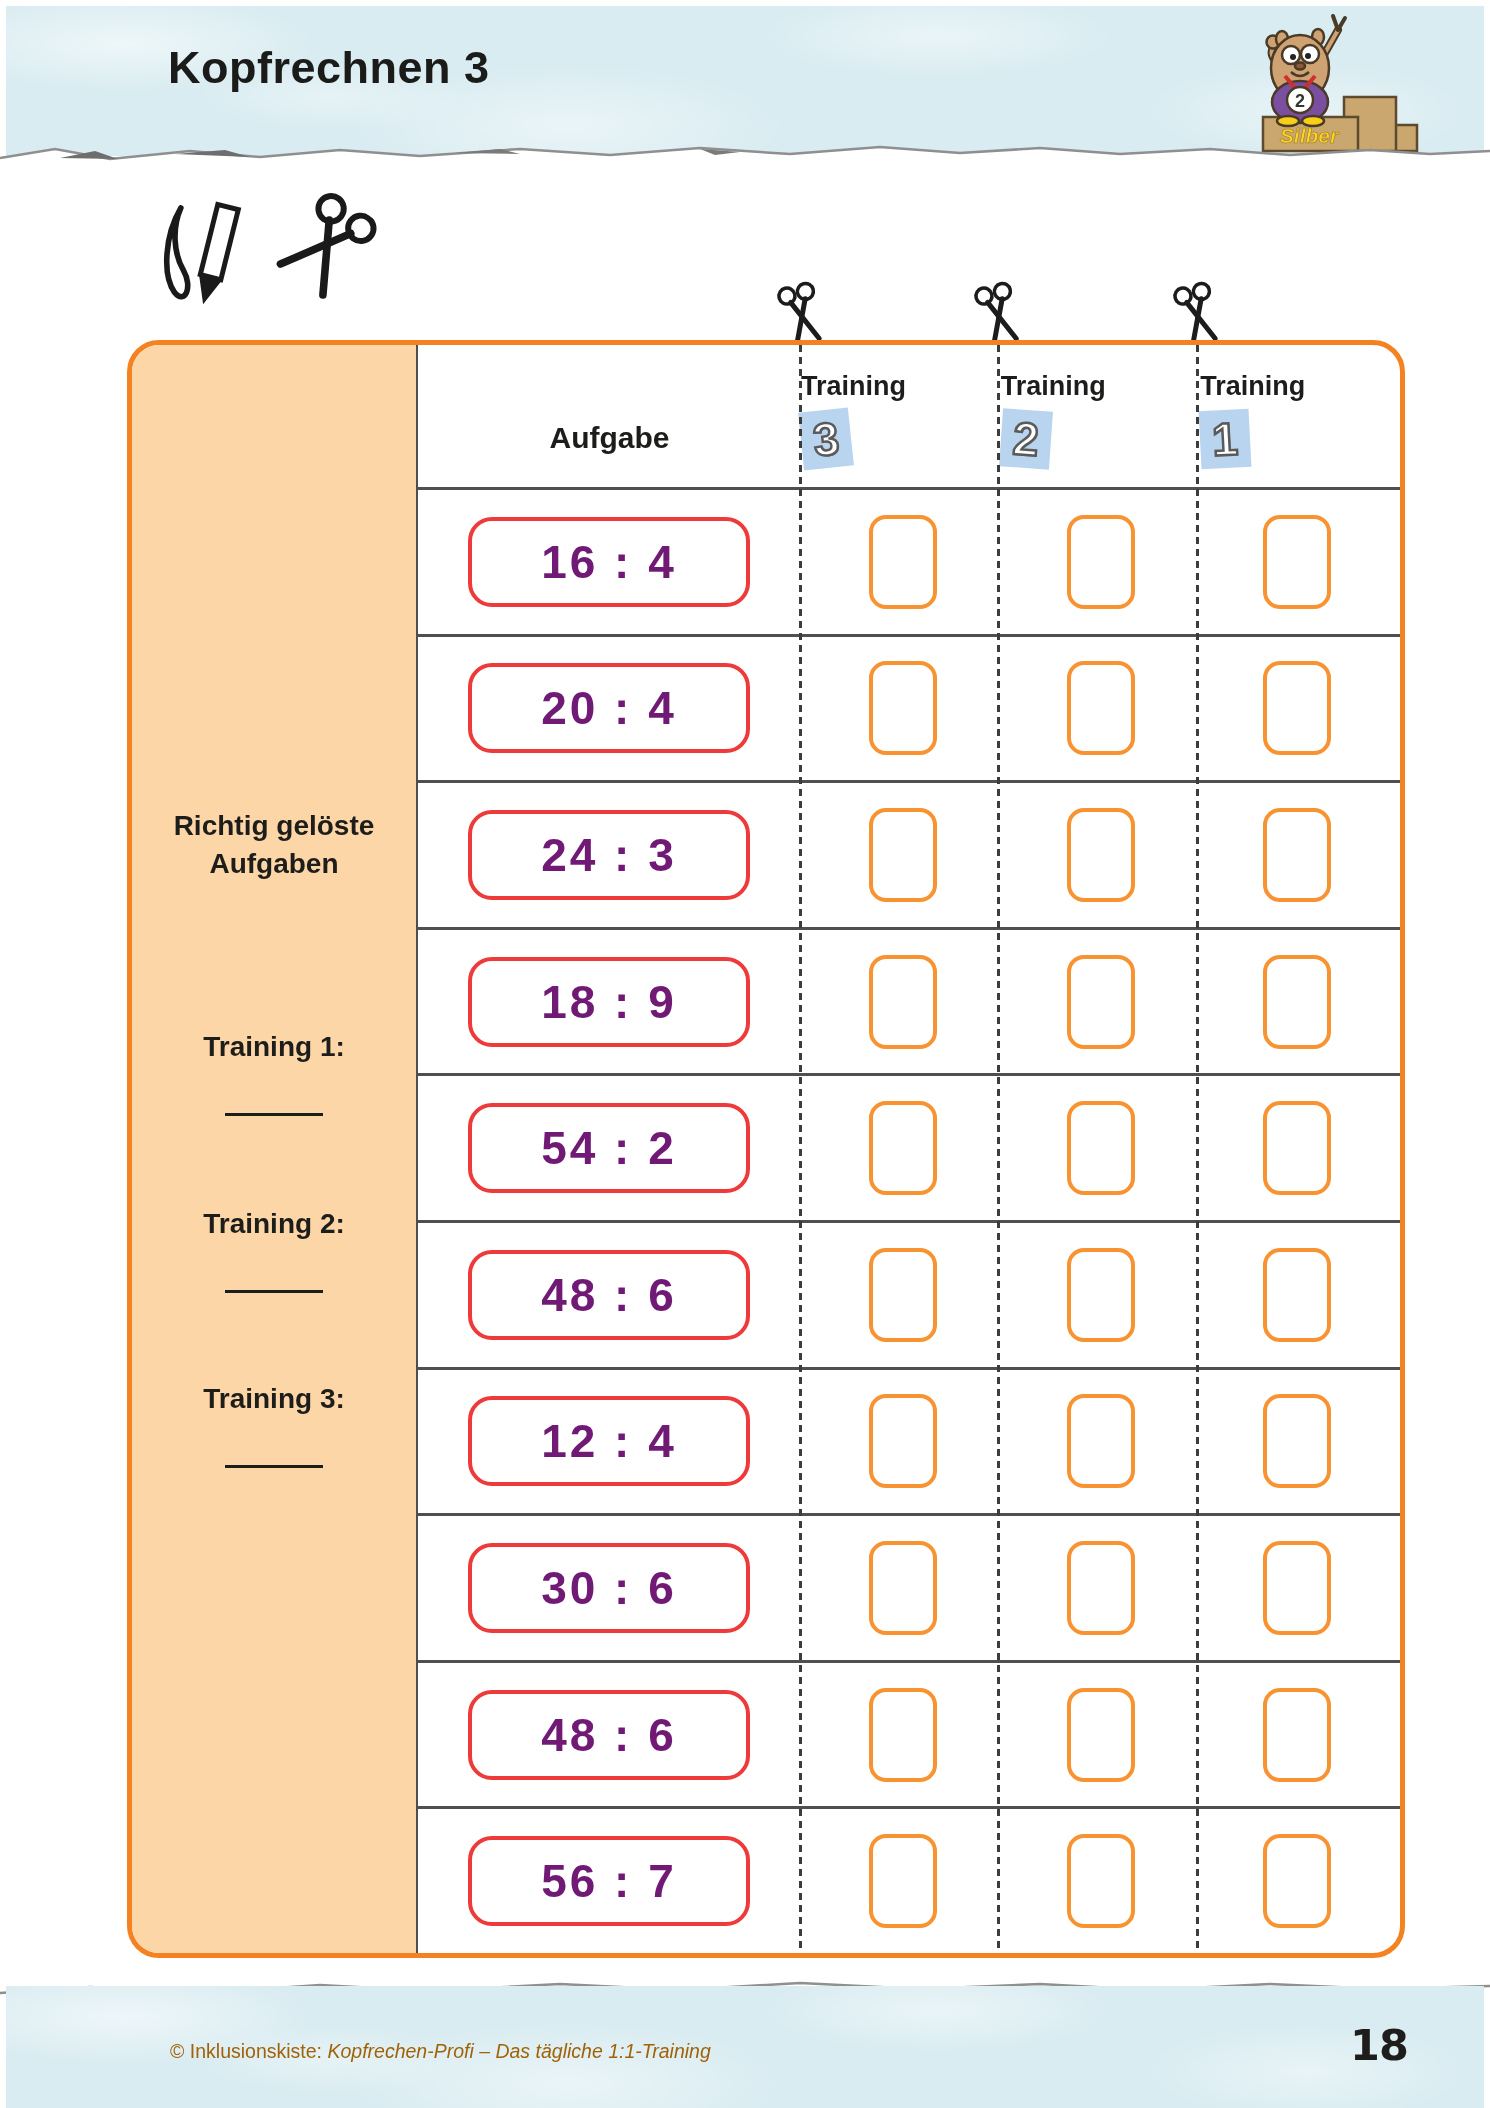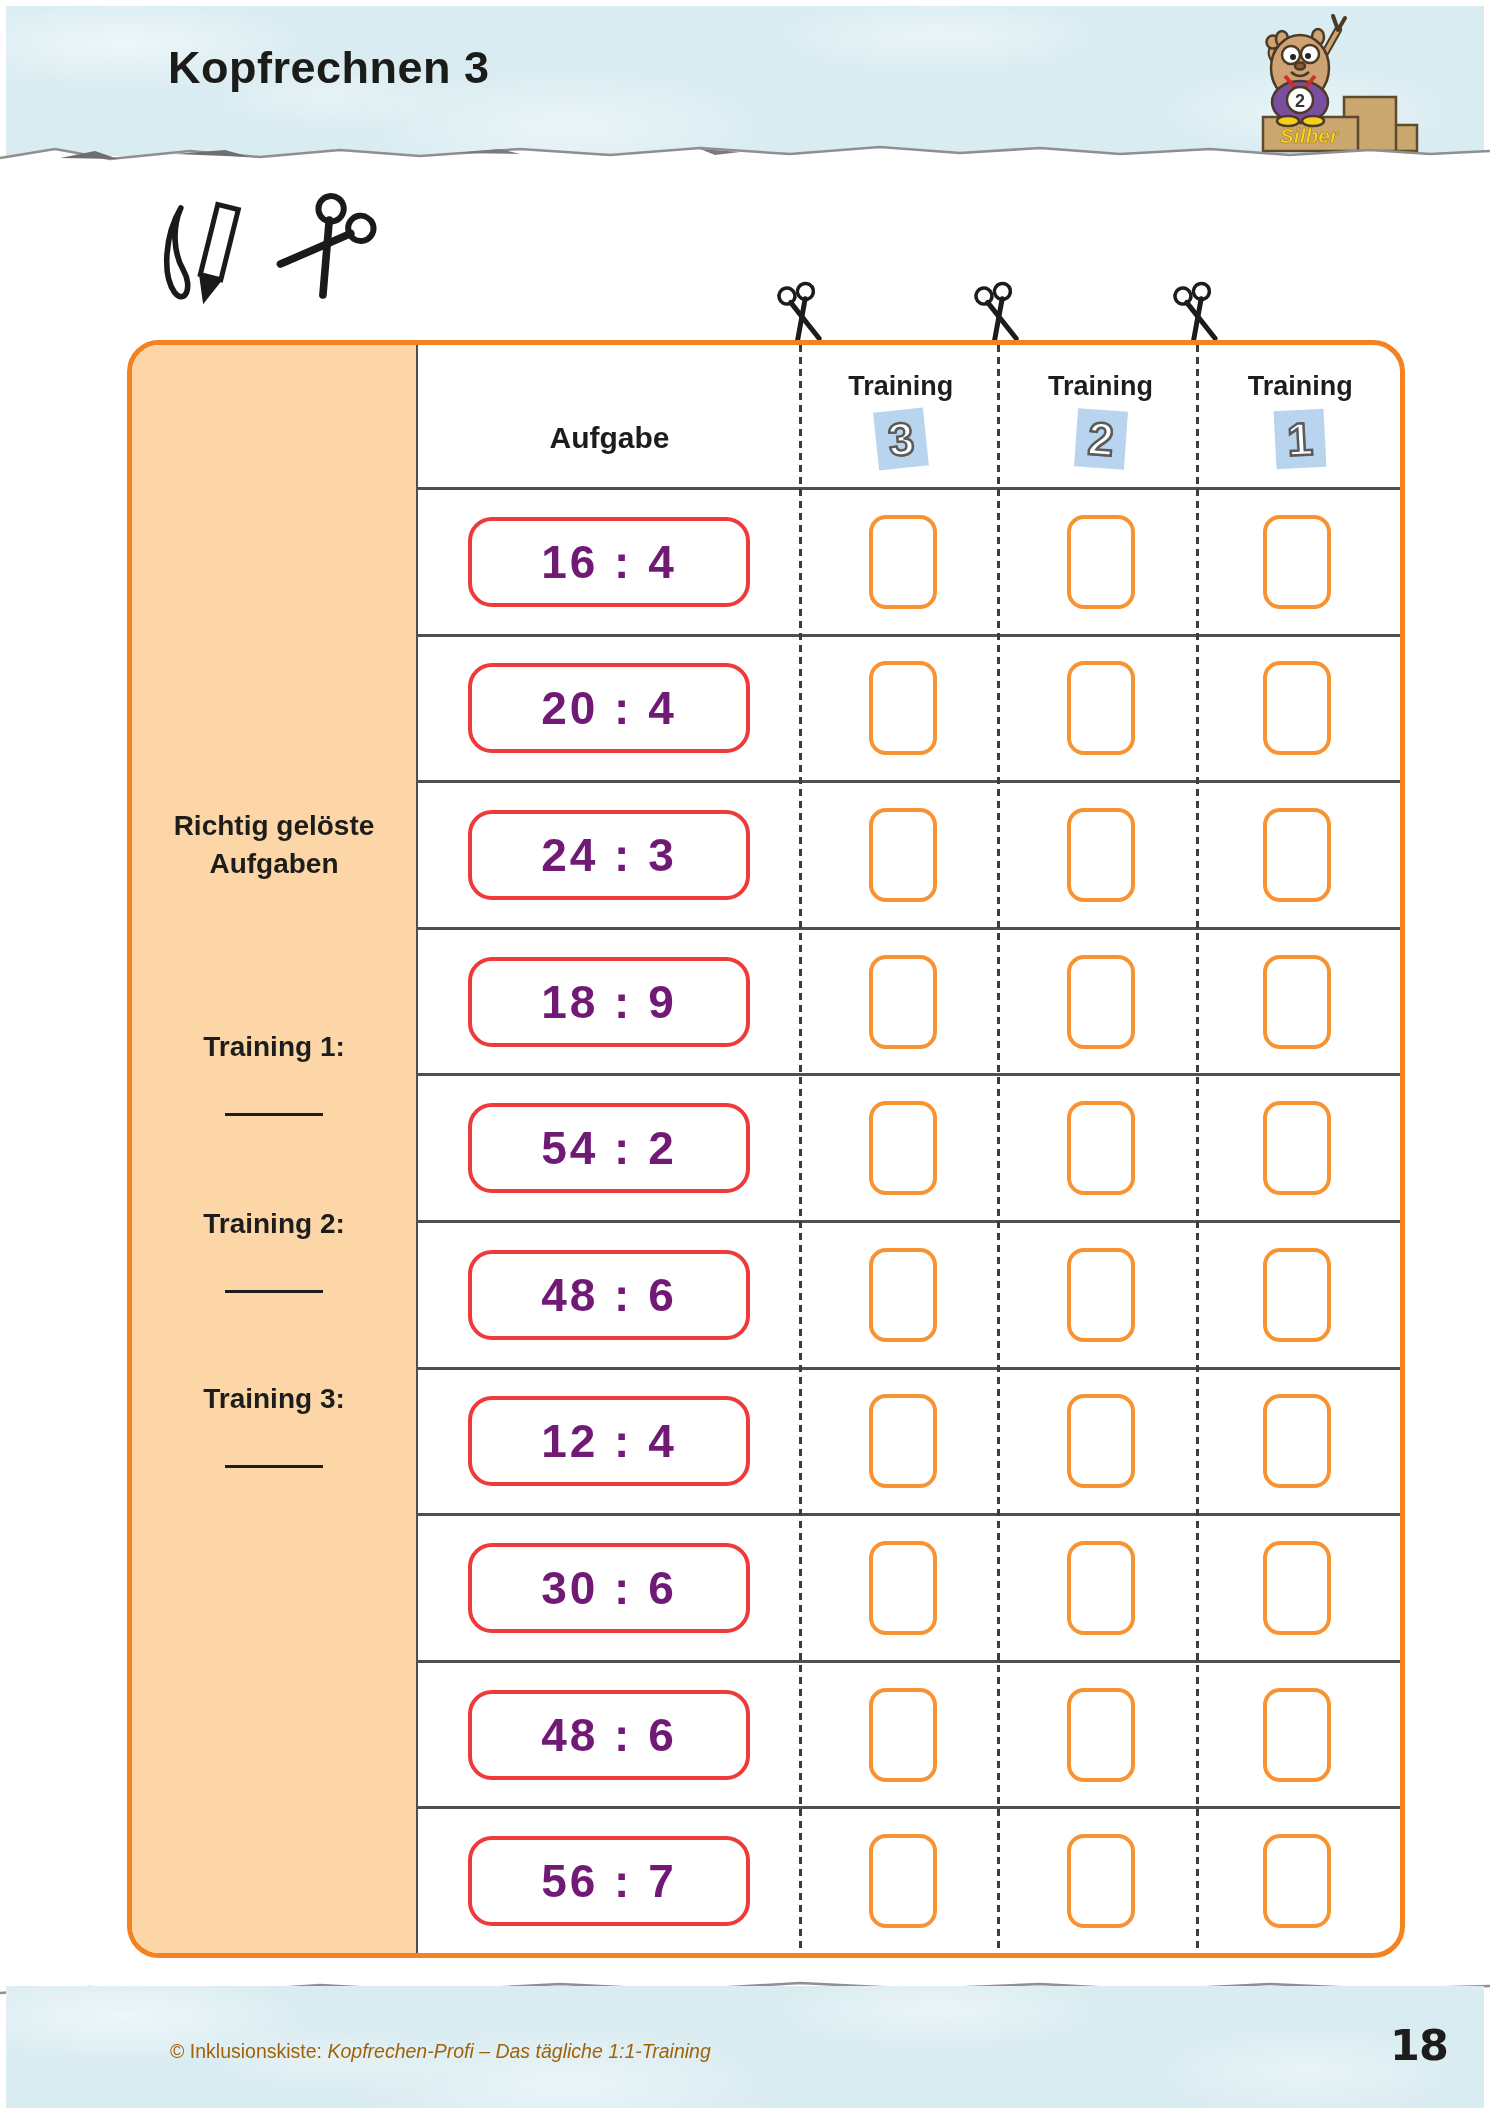--- a/index.html
+++ b/index.html
@@ -43,21 +43,21 @@
   .sb-label{position:absolute;left:0;width:100%;text-align:center;font-size:28px;font-weight:bold;}
   .sb-label-1{top:686px;} .sb-label-2{top:863px;} .sb-label-3{top:1038px;}
   .sb-line{position:absolute;left:50%;transform:translateX(-50%);width:98px;height:0;
            border-bottom:3px solid #1d1d1b;}
   .sb-line-1{top:768px;} .sb-line-2{top:945px;} .sb-line-3{top:1120px;}
 
   .rows{position:absolute;left:286px;top:0;right:0;bottom:0;display:flex;flex-direction:column;}
   .header-row{height:142px;display:flex;}
   .col-aufgabe{width:383px;display:flex;align-items:center;justify-content:center;
                font-size:30px;font-weight:bold;margin-top:44px;}
-  .col-training{flex:1;display:flex;flex-direction:column;align-items:center;
+  .col-training{flex:1;display:flex;flex-direction:column;align-items:flex-start;
                 padding-top:26px;gap:8px;}
   .col-training .tlabel{font-size:27px;font-weight:bold;}
   .num-badge{width:50px;height:58px;background:#b9d4ee;display:flex;align-items:center;
              justify-content:center;font-size:46px;font-weight:800;color:#ffffff;
              -webkit-text-stroke:2.5px #5a5a5a;text-shadow:1px 1px 0 #777;}
   .rot-a{transform:rotate(-6deg);} .rot-b{transform:rotate(4deg);} .rot-c{transform:rotate(-3deg);}
 
   .row{flex:1;border-top:3px solid #4f4f51;position:relative;}
   .problem-box{position:absolute;left:50px;top:50%;transform:translateY(-50%);
                width:274px;height:82px;border:4.5px solid #ee3a3a;border-radius:24px;
@@ -68,21 +68,21 @@
   .ab-1{left:451px;} .ab-2{left:649px;} .ab-3{left:845px;}
 
   .dots{position:absolute;top:0;bottom:0;width:2.5px;
         background:repeating-linear-gradient(to bottom,#3c3c3c 0 7px,transparent 7px 12px);}
   .dots-1{left:381px;} .dots-2{left:579px;} .dots-3{left:778px;}
 
   
   .footer-credit{position:absolute;left:170px;top:2040px;font-size:19.5px;color:#a16207;}
   .footer-credit .italic{font-style:italic;}
   .page-num{position:absolute;left:1350px;top:2020px;font-size:43px;font-weight:600;
-            font-family:"DejaVu Sans",sans-serif;letter-spacing:-1px;margin-left:40px;}
+            font-family:"DejaVu Sans",sans-serif;letter-spacing:-1px;}
 </style>
 </head>
 <body>
 
 <div class="page">
 
   <div class="band band-top"></div>
   <div class="title">Kopfrechnen 3</div>
 
   <svg class="mascot" viewBox="0 0 180 150">

